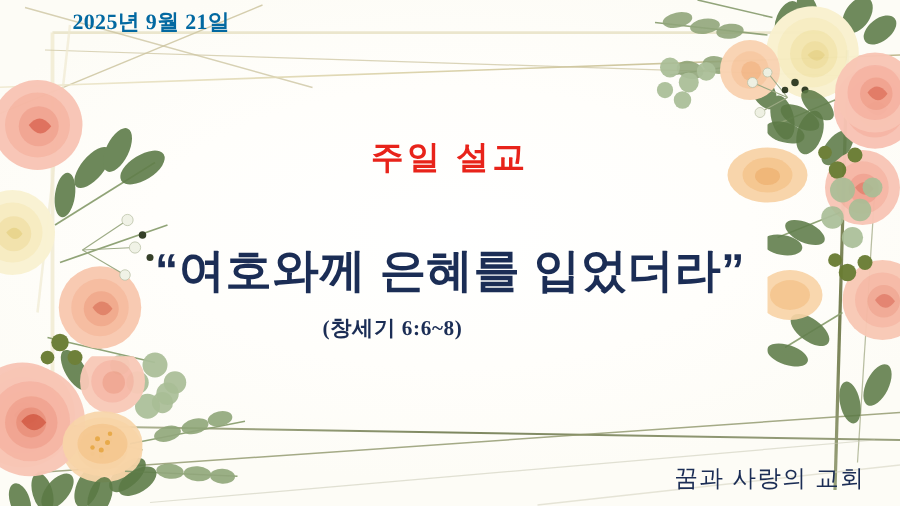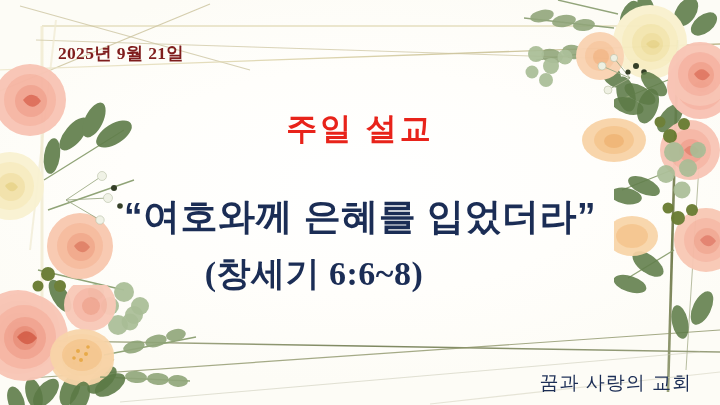--- a/index.html
+++ b/index.html
@@ -43,34 +43,33 @@
   .floral-right { top: 40px; right: -14px; width: 120px; height: 300px; }
   .floral-bl { bottom: -10px; left: -16px; width: 220px; height: 130px; }
 
   
   .date-line {
     position: absolute;
     top: 5px;
     left: 58px;
     font-size: 17.5px;
     font-weight: bold;
-    color: #7f1d1d;
+    color: #0369a1;
     letter-spacing: 0.3px;
     white-space: nowrap;
     font-family: "Liberation Serif", "DejaVu Serif", serif;
-    margin-top: 36px;
   }
 
   .sermon-label {
     position: absolute;
     top: 108px;
     left: 0;
     width: 720px;
     text-align: center;
-    font-size: 31px;
+    font-size: 26px;
     font-weight: bold;
     color: #e8231a;
     letter-spacing: 3px;
     font-family: "Liberation Sans", "DejaVu Sans", sans-serif;
   }
 
   .sermon-title {
     position: absolute;
     top: 192px;
     left: 0;
@@ -83,21 +82,21 @@
     white-space: nowrap;
     font-family: "Liberation Sans", "DejaVu Sans", sans-serif;
   }
 
   .scripture-ref {
     position: absolute;
     top: 251px;
     left: 0;
     width: 628px;
     text-align: center;
-    font-size: 34px;
+    font-size: 17px;
     font-weight: bold;
     color: #1b2d55;
     letter-spacing: 0.5px;
     font-family: "Liberation Serif", "DejaVu Serif", serif;
   }
 
   .preacher-name {
     position: absolute;
     top: 315px;
     left: 0;

